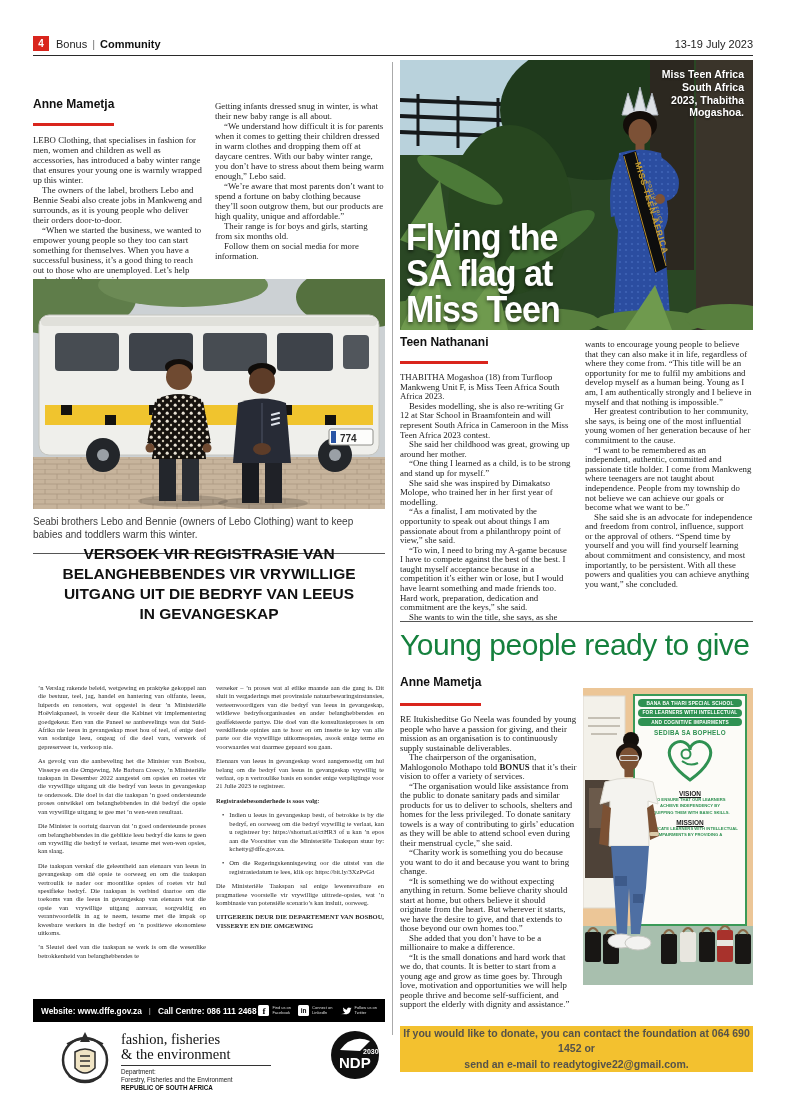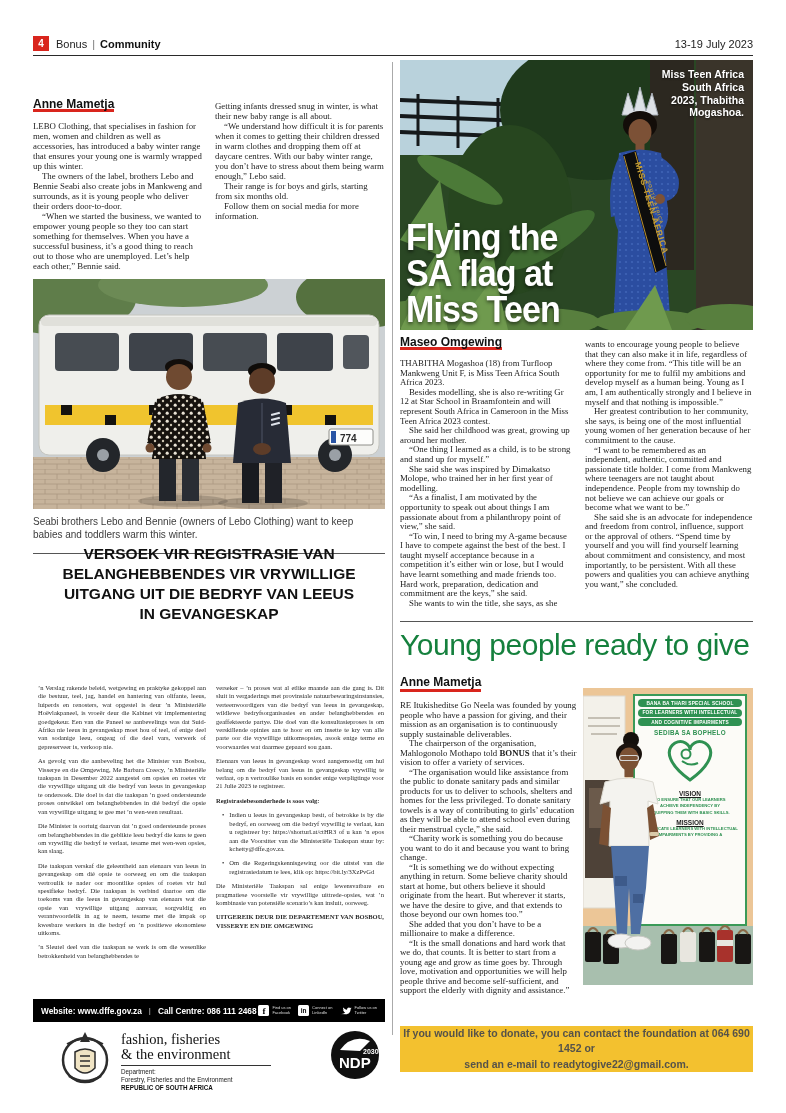--- a/index.html
+++ b/index.html
@@ -17,21 +17,21 @@
   .sect-bold { font-weight:bold; color:#111; }
   .hdr-date { margin-left:auto; color:#222; }
   .hdr-rule { position:absolute; left:33px; top:55px; width:720px; border-top:1.3px solid #2a2a2a; }
   .v-divider { position:absolute; left:392px; top:62px; height:973px; width:1px; background:#aaa; }
 
   
   .headline1 { position:absolute; left:33px; top:58px; width:356px;
                font-family:"Liberation Sans", sans-serif; font-size:33px; font-weight:400;
                letter-spacing:-0.5px; color:#161616; }
   .byline { display:inline-block; font-family:"Liberation Sans", sans-serif; font-size:12px;
-            font-weight:bold; color:#111; border-bottom:3px solid #d9251d; padding-bottom:0;
+            font-weight:bold; color:#111; border-bottom:3px solid #d9251d; padding-bottom:14px;
             margin-bottom:9px; }
   .body-col { position:absolute; font-size:8.8px; line-height:10px; color:#1d1d1d; }
   .body-col p { margin:0; }
   .body-col p + p { text-indent:9px; }
   .bold { font-weight:bold; }
 
   .caption { position:absolute; font-family:"Liberation Sans", sans-serif; font-size:10px;
              line-height:1.3; color:#3d3d3d; }
   .h-rule { position:absolute; border-top:1px solid #555; }
 
@@ -125,20 +125,21 @@
     <span class="byline">Anne Mametja</span>
     <div>
       <p>LEBO Clothing, that specialises in fashion for men, women and children as well as accessories, has introduced a baby winter range that ensures your young one is warmly wrapped up this winter.</p>
       <p>The owners of the label, brothers Lebo and Bennie Seabi also create jobs in Mankweng and surrounds, as it is young people who deliver their orders door-to-door.</p>
       <p>“When we started the business, we wanted to empower young people so they too can start something for themselves. When you have a successful business, it’s a good thing to reach out to those who are unemployed. Let’s help each other,” Bennie said.</p>
     </div>
   </div>
   <div class="body-col" style="left:215px; top:101px; width:170px;">
     <p>Getting infants dressed snug in winter, is what their new baby range is all about.</p>
     <p>“We understand how difficult it is for parents when it comes to getting their children dressed in warm clothes and dropping them off at daycare centres. With our baby winter range, you don’t have to stress about them being warm enough,” Lebo said.</p>
+    <p>“We’re aware that most parents don’t want to spend a fortune on baby clothing because they’ll soon outgrow them, but our products are high quality, unique and affordable.”</p>
     <p>Their range is for boys and girls, starting from six months old.</p>
     <p>Follow them on social media for more information.</p>
   </div>
 
   <div class="photo" style="left:33px; top:279px; width:352px; height:230px;">
     <svg width="352" height="230" viewBox="0 0 352 230">
       <defs>
         <pattern id="brick" width="24" height="10" patternUnits="userSpaceOnUse">
           <rect width="24" height="10" fill="#c7b49c"></rect>
           <path d="M0 0h24M0 5h24M12 0v5M0 5v5M24 5v5" stroke="#ab9780" stroke-width=".8"></path>
@@ -350,21 +351,21 @@
 2023, Thabitha
 Mogashoa.</div>
     <div class="mt-headline">
       <div>Flying the</div>
       <div>SA flag at</div>
       <div>Miss Teen</div>
     </div>
   </div>
 
   <div class="body-col" style="left:400px; top:337px; width:172px;">
-    <span class="byline">Maseo Omgewing</span>
+    <span class="byline">Teen Nathanani</span>
     <div style="font-size:8.8px; line-height:9.6px;">
       <p>THABITHA Mogashoa (18) from Turfloop Mankweng Unit F, is Miss Teen Africa South Africa 2023.</p>
       <p>Besides modelling, she is also re-writing Gr 12 at Star School in Braamfontein and will represent South Africa in Cameroon in the Miss Teen Africa 2023 contest.</p>
       <p>She said her childhood was great, growing up around her mother.</p>
       <p>“One thing I learned as a child, is to be strong and stand up for myself.”</p>
       <p>She said she was inspired by Dimakatso Molope, who trained her in her first year of modelling.</p>
       <p>“As a finalist, I am motivated by the opportunity to speak out about things I am passionate about from a philanthropy point of view,” she said.</p>
       <p>“To win, I need to bring my A-game because I have to compete against the best of the best. I taught myself acceptance because in a competition it’s either win or lose, but I would have learnt something and made friends too. Hard work, preparation, dedication and commitment are the keys,” she said.</p>
       <p>She wants to win the title, she says, as she</p>
     </div>

